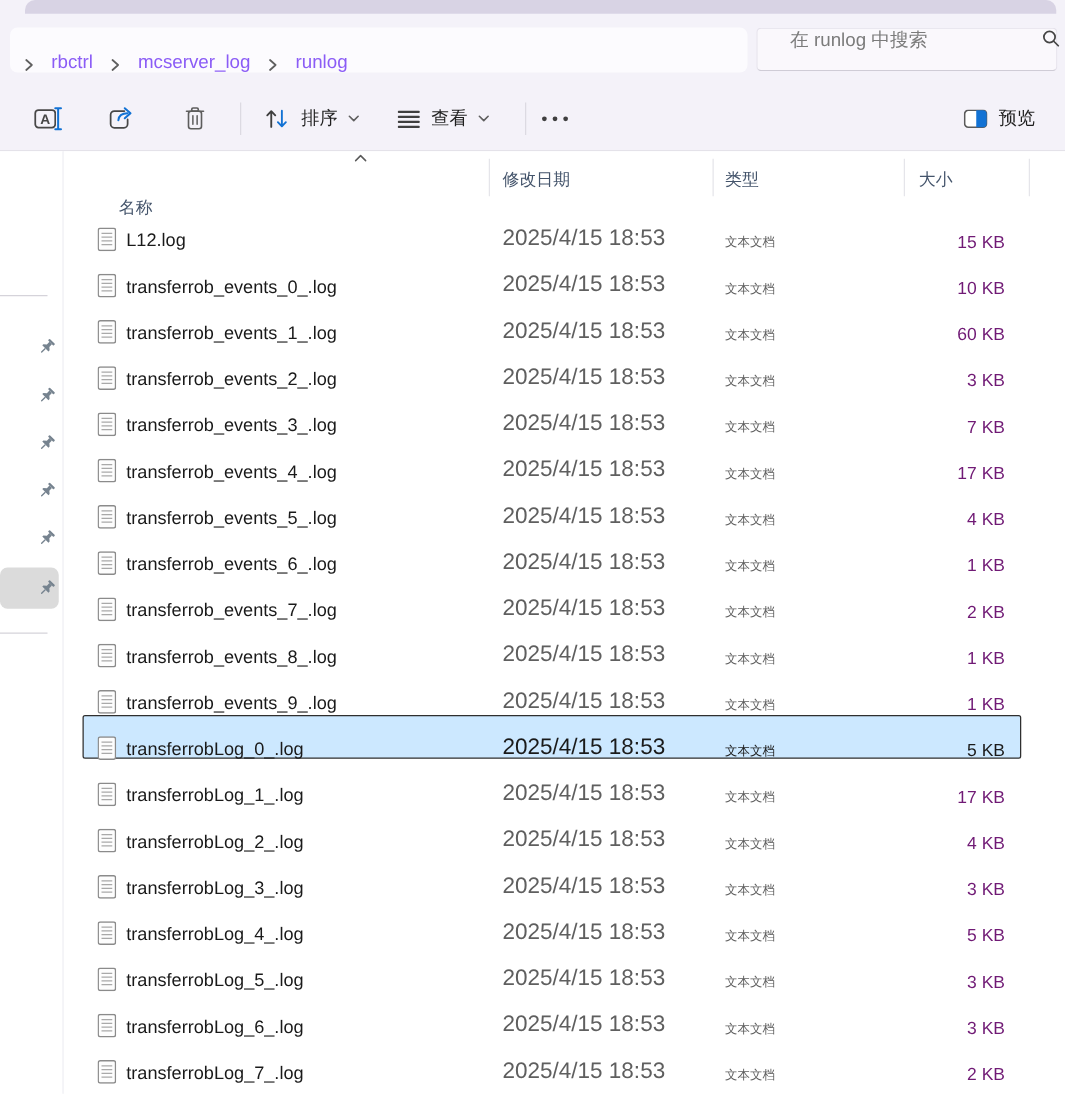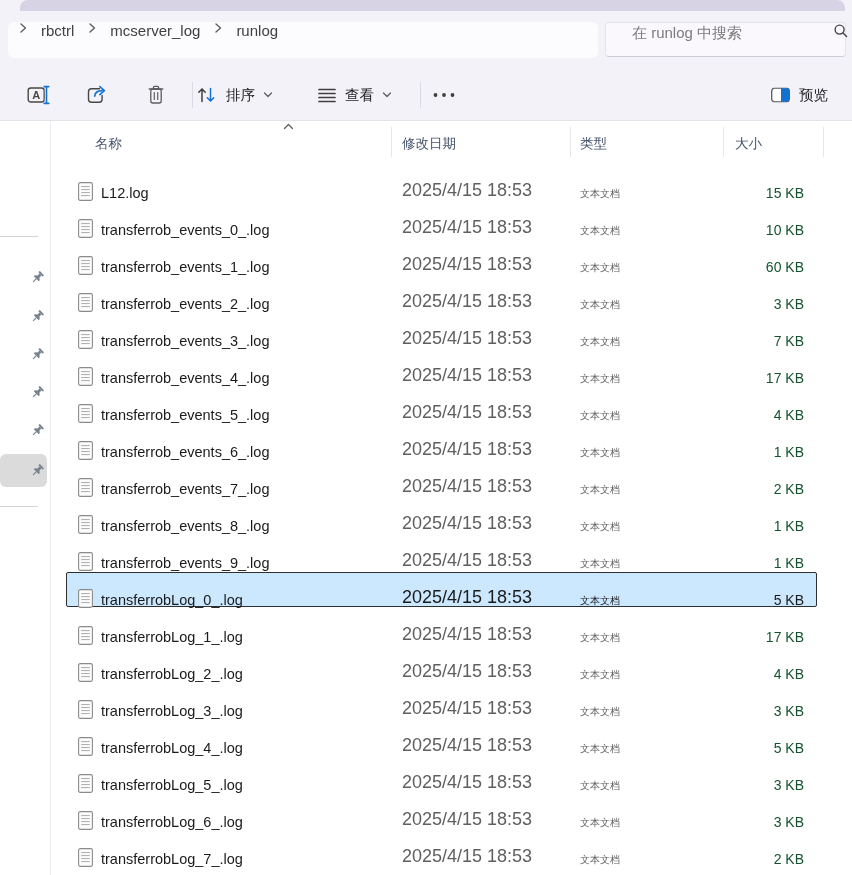--- a/index.html
+++ b/index.html
@@ -6,22 +6,22 @@
     font-family:"Liberation Sans","DejaVu Sans",sans-serif;background:#ffffff;}
   .window{position:absolute;inset:0;}
 
   
   .chrome{position:absolute;top:0;left:0;width:852px;height:120px;
     background:#f4f2f9;border-bottom:1px solid #e4e2e9;}
   .tab{position:absolute;top:0;left:20px;width:825px;height:11px;
     background:var(--tab,#d8d3e4);border-radius:8px 8px 0 0;}
 
   .addressbar{position:absolute;top:22px;left:8px;width:590px;height:36px;
-    background:#fcfbfe;border-radius:6px;display:flex;align-items:flex-start;
-    font-size:15px;color:#404040;padding-left:10px;box-sizing:border-box;}
+    background:#fcfbfe;border-radius:6px;display:flex;align-items:flex-end;
+    font-size:15px;color:#8b5cf6;padding-left:10px;box-sizing:border-box;}
   .crumb{padding:0 13px;cursor:default;}
   .crumb-chev{display:flex;align-items:center;color:#5f5f5f;}
 
   .searchbox{position:absolute;top:22px;left:605px;width:241px;height:35px;
     box-sizing:border-box;background:#faf8fc;border:1px solid #e5e2eb;
     border-bottom-color:#cfccd6;border-radius:4px;display:flex;align-items:flex-start;
     padding:0 10px 0 24px;}
   .searchbox input{flex:1;border:none;outline:none;background:transparent;
     font-family:inherit;font-size:15px;color:#3a3a3a;}
   .searchbox input::placeholder{color:#7b7b7b;opacity:1;}
@@ -41,32 +41,32 @@
   .pin{position:absolute;left:29px;width:16px;height:16px;color:var(--pin,#76838f);}
   .pin svg{position:relative;z-index:1;}
   .pin.active::before{content:"";position:absolute;left:-29px;top:-9px;width:47px;
     height:33px;background:#dbdbdb;border-radius:6px;z-index:0;}
 
   
   .content{position:absolute;top:121px;left:51px;width:801px;height:754px;background:#fff;}
   .colheaders{position:absolute;top:0;left:0;width:100%;height:43px;
     font-size:13.5px;color:var(--header-text,#44546b);}
   .colheaders .hl{position:absolute;top:14px;}
-  .h-name{left:44px;} .h-date{left:351px;} .h-type{left:529px;} .h-size{left:684px;}
+  .h-name{left:44px;margin-top:22px;} .h-date{left:351px;} .h-type{left:529px;} .h-size{left:684px;}
   .hsep{position:absolute;top:6px;width:1px;height:30px;background:#e5e5ea;}
   .sort-asc{position:absolute;top:2px;left:232px;color:#5a5a5a;display:flex;}
 
   .rows{position:absolute;top:43px;left:0;width:100%;}
   .row{position:relative;height:37px;display:flex;align-items:flex-end;}
   .row > *{position:relative;z-index:1;}
   .ficon{margin-left:27px;display:flex;width:15px;}
   .fname{margin-left:8px;font-size:14.5px;color:#1a1a1a;white-space:nowrap;}
   .fdate{position:absolute;left:351px;font-size:18px;color:#5f5f5f;}
   .ftype{position:absolute;left:529px;font-size:10px;color:#5f5f5f;}
-  .fsize{position:absolute;right:48px;font-size:14px;color:#14532d;}
+  .fsize{position:absolute;right:48px;font-size:14px;color:#701a75;}
   .row.selected::before{content:"";position:absolute;left:15px;right:35px;top:1px;
     bottom:1px;background:var(--selection-fill,#cce8ff);border:1px solid #2f2f2f;
     border-radius:2px;z-index:0;}
   .row.selected .fdate,.row.selected .ftype,.row.selected .fsize{color:#1a1a1a;}
 
   svg{display:block;}
 </style>
 </head>
 <body>
 
@@ -128,21 +128,21 @@
           <rect x="7.4" y="2.4" width="5.2" height="2.6" rx="1" fill="none" stroke="#5d5d5d" stroke-width="1.3"></rect>
           <line x1="3.2" y1="5" x2="16.8" y2="5" stroke="#5d5d5d" stroke-width="1.3" stroke-linecap="round"></line>
           <rect x="4.8" y="5" width="10.4" height="14" rx="2" fill="none" stroke="#5d5d5d" stroke-width="1.3"></rect>
           <line x1="8.3" y1="8.6" x2="8.3" y2="15.4" stroke="#5d5d5d" stroke-width="1.2" stroke-linecap="round"></line>
           <line x1="11.7" y1="8.6" x2="11.7" y2="15.4" stroke="#5d5d5d" stroke-width="1.2" stroke-linecap="round"></line>
         </svg>
       </span>
 
       <span class="tb-sep" style="left:192px"></span>
 
-      <span class="tgrp" style="left:196px">
+      <span class="tgrp" style="left:211px">
         <svg width="21" height="17" viewBox="0 0 21 17">
           <path d="M6 15 V2.6 M2.8 5.8 L6 2.4 L9.2 5.8" fill="none" stroke="#3f3f3f" stroke-width="1.5" stroke-linecap="round" stroke-linejoin="round"></path>
           <path d="M14.5 2 V14.4 M11.3 11.2 L14.5 14.6 L17.7 11.2" fill="none" stroke="var(--accent,#1272d4)" stroke-width="1.5" stroke-linecap="round" stroke-linejoin="round"></path>
         </svg>
         <span>排序</span>
         <span class="chev-down">
           <svg width="10" height="7" viewBox="0 0 10 7">
               <path d="M1.5 1.5 L5 5 L8.5 1.5" fill="none" stroke="currentColor" stroke-width="1.3" stroke-linecap="round" stroke-linejoin="round"></path>
             </svg>
         </span>

